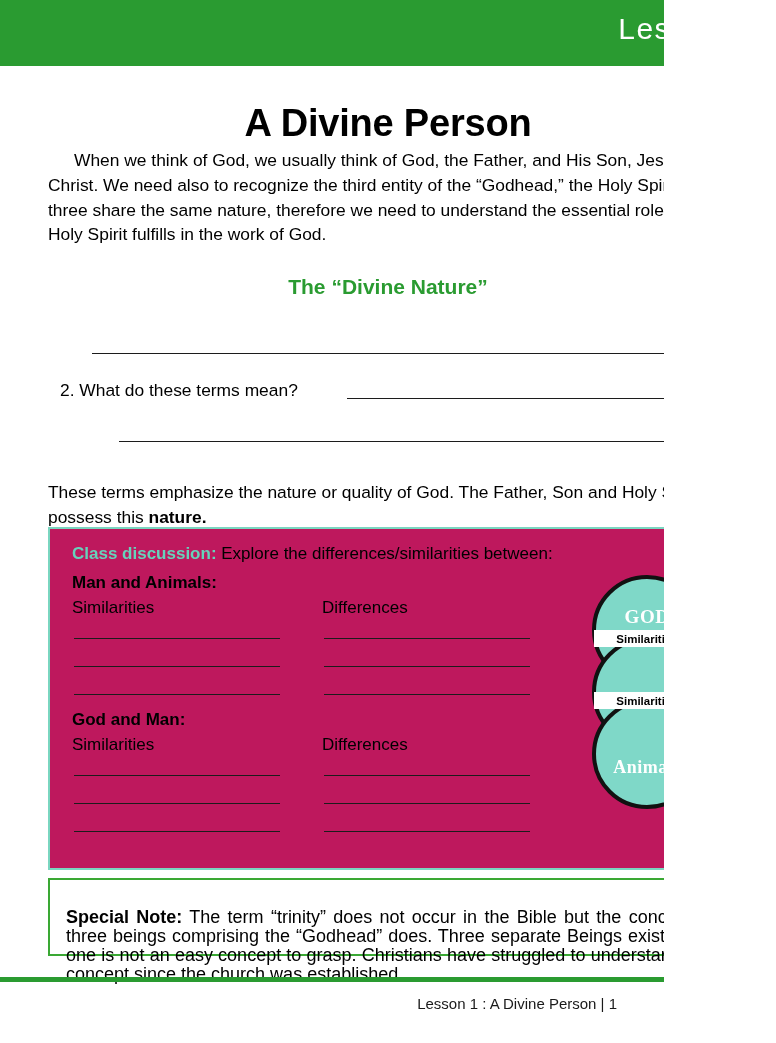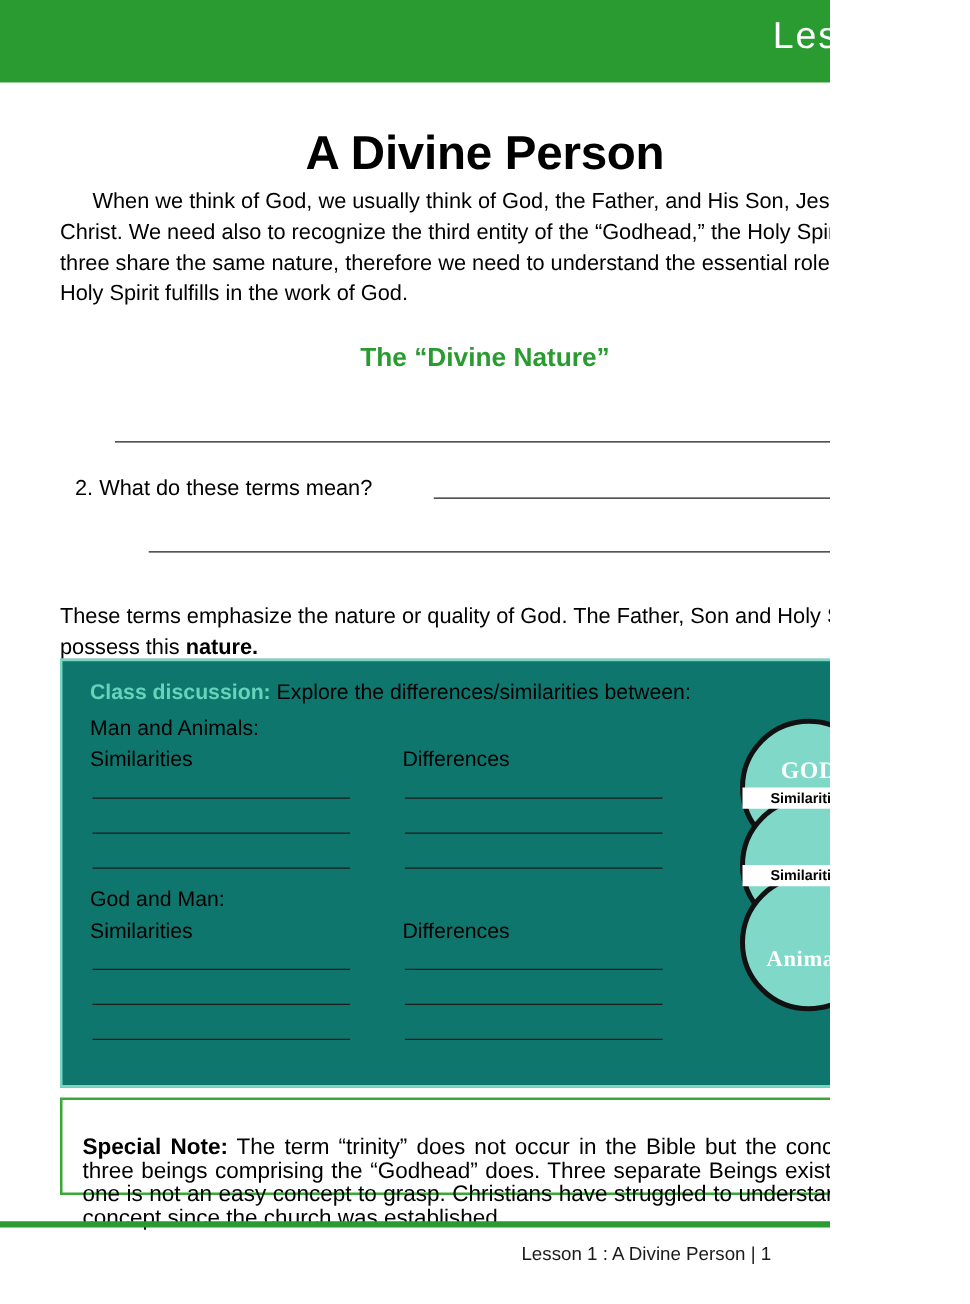--- a/index.html
+++ b/index.html
@@ -110,38 +110,38 @@
 
   
   .discussion-box {
     position: absolute;
     left: 48px;
     top: 527px;
     width: 680px;
     height: 343px;
     border: 2px solid #7ad6c0;
     box-sizing: border-box;
-    background: #0f766e;
+    background: #be185d;
   }
   .disc-head {
     position: absolute;
     left: 22px;
     top: 15px;
     font-size: 17px;
     white-space: nowrap;
   }
   .disc-head .cd-label {
     color: #66d3bb;
     font-weight: bold;
   }
   .group-title {
     position: absolute;
     left: 22px;
     font-size: 17px;
-    font-weight: normal;
+    font-weight: bold;
   }
   .g1-title { top: 44px; }
   .g2-title { top: 181px; }
 
   .col-label {
     position: absolute;
     font-size: 17px;
   }
   .g1-sim  { left: 22px;  top: 69px; }
   .g1-diff { left: 272px; top: 69px; }

